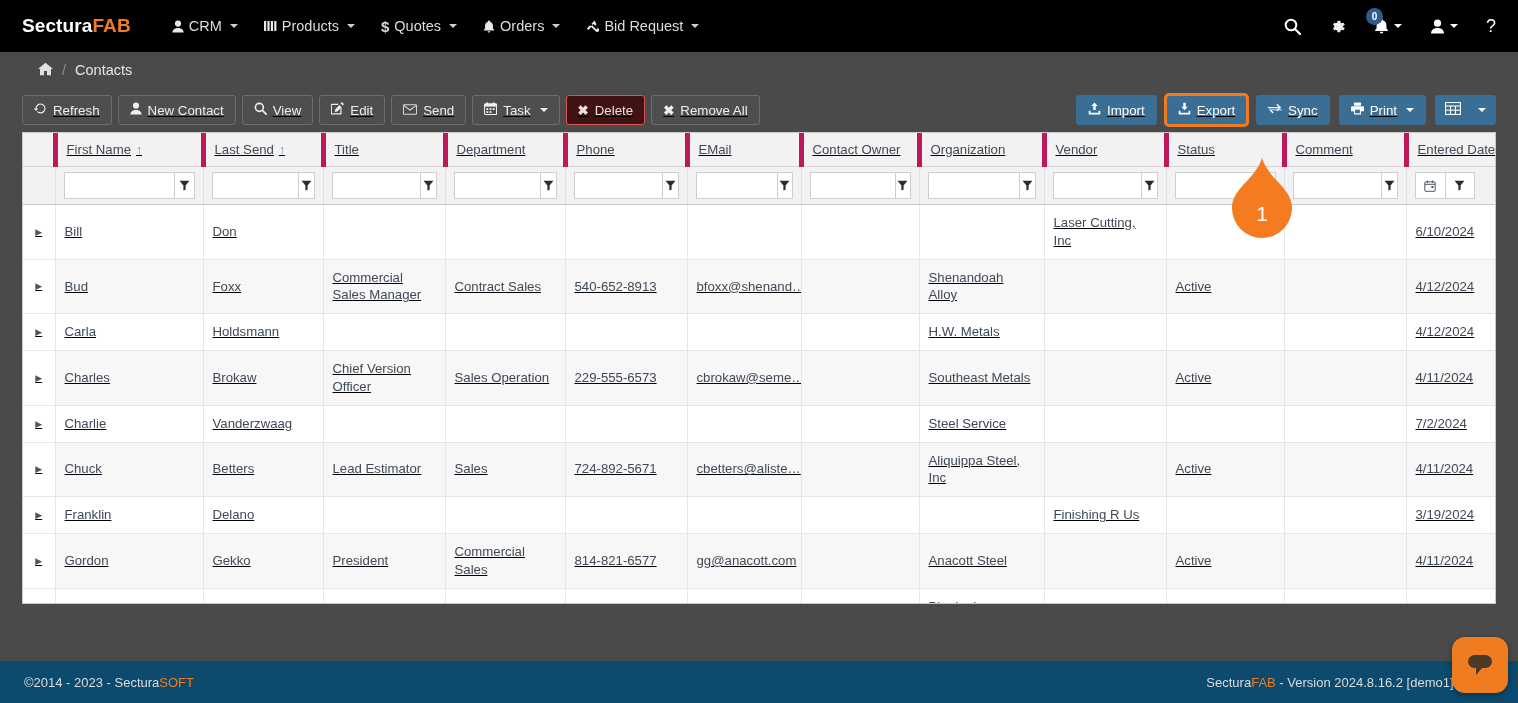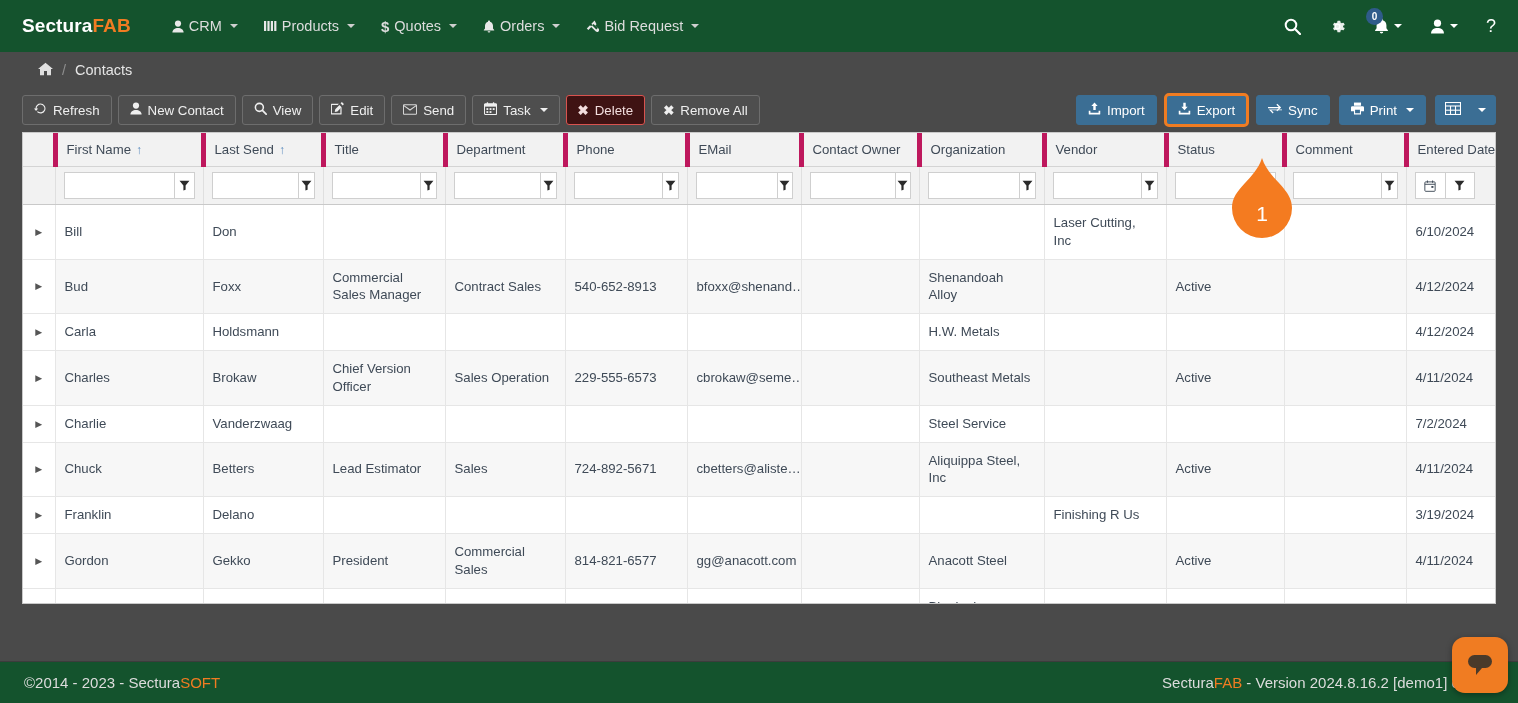--- a/index.html
+++ b/index.html
@@ -11,21 +11,21 @@
   }
   #app {
     position: relative;
     width: 1518px; height: 703px;
     background: #4a4a4a;
     display: flex; flex-direction: column;
   }
 
   
   .topnav {
-    height: 52px; background: #14532d;
+    height: 52px; background: #000000;
     display: flex; align-items: center;
     padding: 0 18px 0 22px;
     flex: 0 0 52px;
   }
   .brand {
     font-size: 19px; font-weight: bold; color: #ffffff;
     letter-spacing: .1px; margin-right: 28px; white-space: nowrap;
     cursor: pointer;
   }
   .brand .accent { color: #f07c22; }
@@ -67,21 +67,21 @@
   
   .breadcrumb {
     height: 36px; flex: 0 0 36px;
     display: flex; align-items: center; gap: 9px;
     padding-left: 38px; color: #cccccc; font-size: 14.5px;
   }
   .breadcrumb .sep { color: #8e8e8e; }
   .breadcrumb .crumb { color: #e6e6e6; cursor: pointer; }
 
   
-  .content-wrap { padding: 0 22px; flex: 1 1 auto; display:flex; flex-direction:column; min-height:0; }
+  .content-wrap { padding: 0 22px; flex: 1 1 auto; display:flex; flex-direction:column; min-height:0;text-decoration:underline; }
   .toolbar {
     height: 44px; flex: 0 0 44px;
     display: flex; align-items: center; gap: 6px;
     background: #4a4a4a;
   }
   .tb-btn {
     display: flex; align-items: center; gap: 6px;
     height: 30px; padding: 0 11px;
     background: #4e4e4e; border: 1px solid #6d6d6d; border-radius: 3px;
     color: #efefef; font-size: 13.3px; cursor: pointer; white-space: nowrap;
@@ -155,23 +155,23 @@
     border-right: 1px solid #e6e6e6; border-bottom: 1px solid #e6e6e6;
     text-align: center; color: #555; font-size: 9px; cursor: pointer;
     vertical-align: middle;
   }
   tr.filter-row td.expander-f, th.expander-h {
     background: #f2f2f2; border-right: 1px solid #dfdfdf;
   }
 
   
   .footer {
-    height: 42px; flex: 0 0 42px; background: #14532d;
+    height: 42px; flex: 0 0 42px; background: #0c4a6e;
     display: flex; align-items: center; padding: 0 24px;
-    font-size: 15px; color: #dcdcdc;
+    font-size: 13px; color: #dcdcdc;
     border-top: 1px solid #3c3c3c;
   }
   .footer .accent { color: #f07c22; }
   .footer .right { margin-left: auto; }
 
   
   .pin {
     position: absolute; left: 1231px; top: 158px;
     width: 62px; height: 86px; z-index: 40; pointer-events: none;
   }

